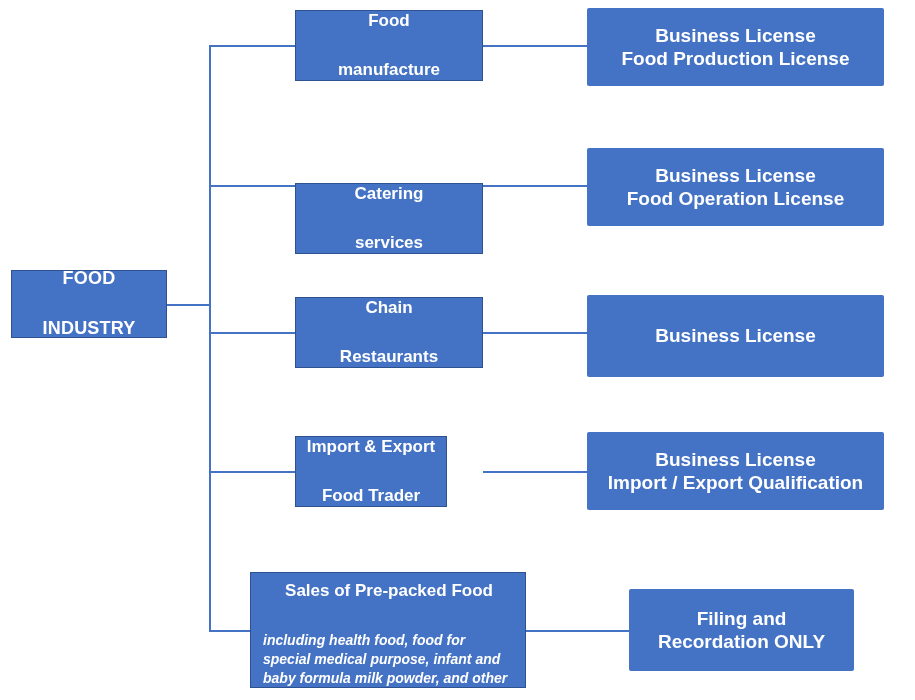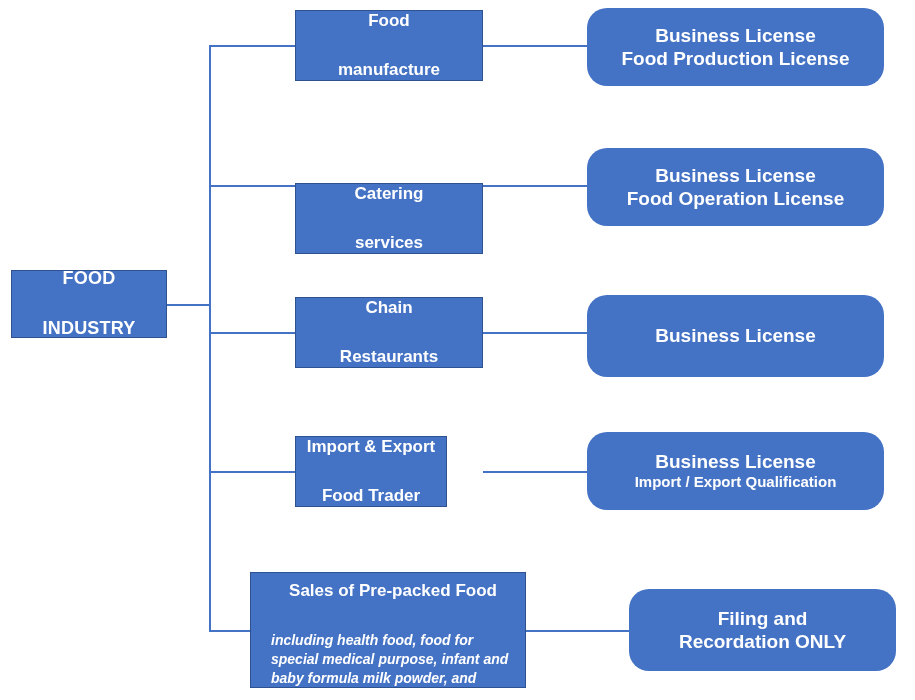--- a/index.html
+++ b/index.html
@@ -23,35 +23,35 @@
     display:flex;
     flex-direction:column;
     align-items:center;
     justify-content:center;
     background:#4472C4;
     color:#ffffff;
     text-align:center;
     line-height:1.22;
   }
   .node.sq{border:1px solid #2E528F;gap:28px;}
-  .node.round{border-radius:20px;}
+  .node.round{border-radius:2px;}
 
   .root{
     font-size:18px;font-weight:bold;
     letter-spacing:.2px;
   }
   .mid{font-size:17px;font-weight:bold;}
   .lic{font-size:19px;font-weight:bold;}
-  .lic .sub{font-size:15px;font-weight:bold;}
+  .lic .sub{font-size:19px;font-weight:bold;}
 
   
   .desc{
     align-items:flex-end;
     justify-content:flex-start;
-    padding:8px 10px 8px 20px;
+    padding:8px 10px 8px 12px;
     text-align:left;
   }
   .desc .title{
     font-size:17px;font-weight:bold;
     width:100%;text-align:center;
     margin-bottom:1px;
   }
   .desc .body{
     font-size:14px;
     font-style:italic;
@@ -122,18 +122,18 @@
 
   <div class="node round lic" style="left:587px;top:295px;width:297px;height:82px;">
     <span>Business License</span>
   </div>
 
   <div class="node round lic" style="left:587px;top:432px;width:297px;height:78px;">
     <span>Business License</span>
     <span class="sub">Import / Export Qualification</span>
   </div>
 
-  <div class="node round lic" style="left:629px;top:589px;width:267px;height:82px;">
+  <div class="node round lic" style="left:629px;top:589px;width:225px;height:82px;">
     <span>Filing and</span>
     <span>Recordation ONLY</span>
   </div>
 
 </div>
 
 </body></html>

